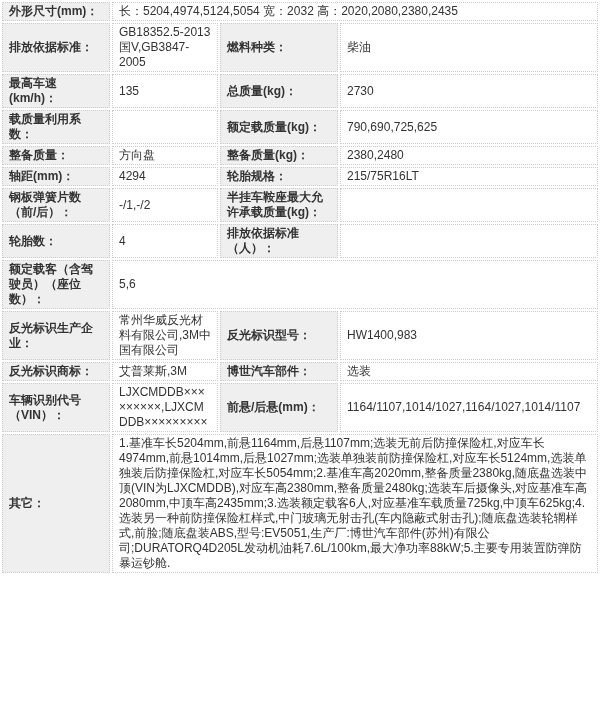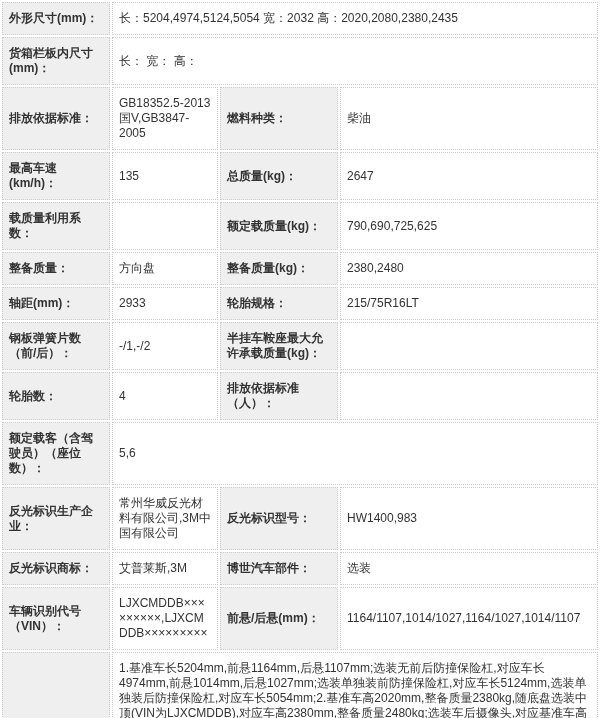--- a/index.html
+++ b/index.html
@@ -16,21 +16,21 @@
   table[data-name="vehicle-spec-table"]{
     width:600px;
     table-layout:fixed;
     border-collapse:separate;
     border-spacing:2px;
     font-size:12px;
     line-height:1.25;
   }
   td{
     border:1px dotted var(--border-color);
-    padding:8px 6px;
+    padding:1px 6px;
     vertical-align:middle;
     overflow-wrap:anywhere;
     word-break:break-word;
   }
   td.label{
     background:var(--label-bg);
     font-weight:bold;
   }
   td.value{
     background:#ffffff;
@@ -46,50 +46,46 @@
     <col style="width:106px">
     <col style="width:118px">
     <col>
   </colgroup>
   <tbody data-name="spec-table-body">
       <tr data-name="table-row">
         <td class="label" data-name="spec-label">外形尺寸(mm)：</td>
         <td class="value" colspan="3" data-name="spec-value">长：5204,4974,5124,5054 宽：2032 高：2020,2080,2380,2435</td>
       </tr>
       <tr data-name="table-row">
-        <td class="label" data-name="spec-label">货箱栏板内尺寸(mm)：</td>
-        <td class="value" colspan="3" data-name="spec-value">长： 宽： 高：</td>
-      </tr>
-      <tr data-name="table-row">
         <td class="label" data-name="spec-label">排放依据标准：</td>
         <td class="value" data-name="spec-value">GB18352.5-2013国V,GB3847-2005</td>
         <td class="label" data-name="spec-label">燃料种类：</td>
         <td class="value" data-name="spec-value">柴油</td>
       </tr>
       <tr data-name="table-row">
         <td class="label" data-name="spec-label">最高车速(km/h)：</td>
         <td class="value" data-name="spec-value">135</td>
         <td class="label" data-name="spec-label">总质量(kg)：</td>
-        <td class="value" data-name="spec-value">2647</td>
+        <td class="value" data-name="spec-value">2730</td>
       </tr>
       <tr data-name="table-row">
         <td class="label" data-name="spec-label">载质量利用系数：</td>
         <td class="value" data-name="spec-value"></td>
         <td class="label" data-name="spec-label">额定载质量(kg)：</td>
         <td class="value" data-name="spec-value">790,690,725,625</td>
       </tr>
       <tr data-name="table-row">
         <td class="label" data-name="spec-label">整备质量：</td>
         <td class="value" data-name="spec-value">方向盘</td>
         <td class="label" data-name="spec-label">整备质量(kg)：</td>
         <td class="value" data-name="spec-value">2380,2480</td>
       </tr>
       <tr data-name="table-row">
         <td class="label" data-name="spec-label">轴距(mm)：</td>
-        <td class="value" data-name="spec-value">2933</td>
+        <td class="value" data-name="spec-value">4294</td>
         <td class="label" data-name="spec-label">轮胎规格：</td>
         <td class="value" data-name="spec-value">215/75R16LT</td>
       </tr>
       <tr data-name="table-row">
         <td class="label" data-name="spec-label">钢板弹簧片数（前/后）：</td>
         <td class="value" data-name="spec-value">-/1,-/2</td>
         <td class="label" data-name="spec-label">半挂车鞍座最大允许承载质量(kg)：</td>
         <td class="value" data-name="spec-value"></td>
       </tr>
       <tr data-name="table-row">

